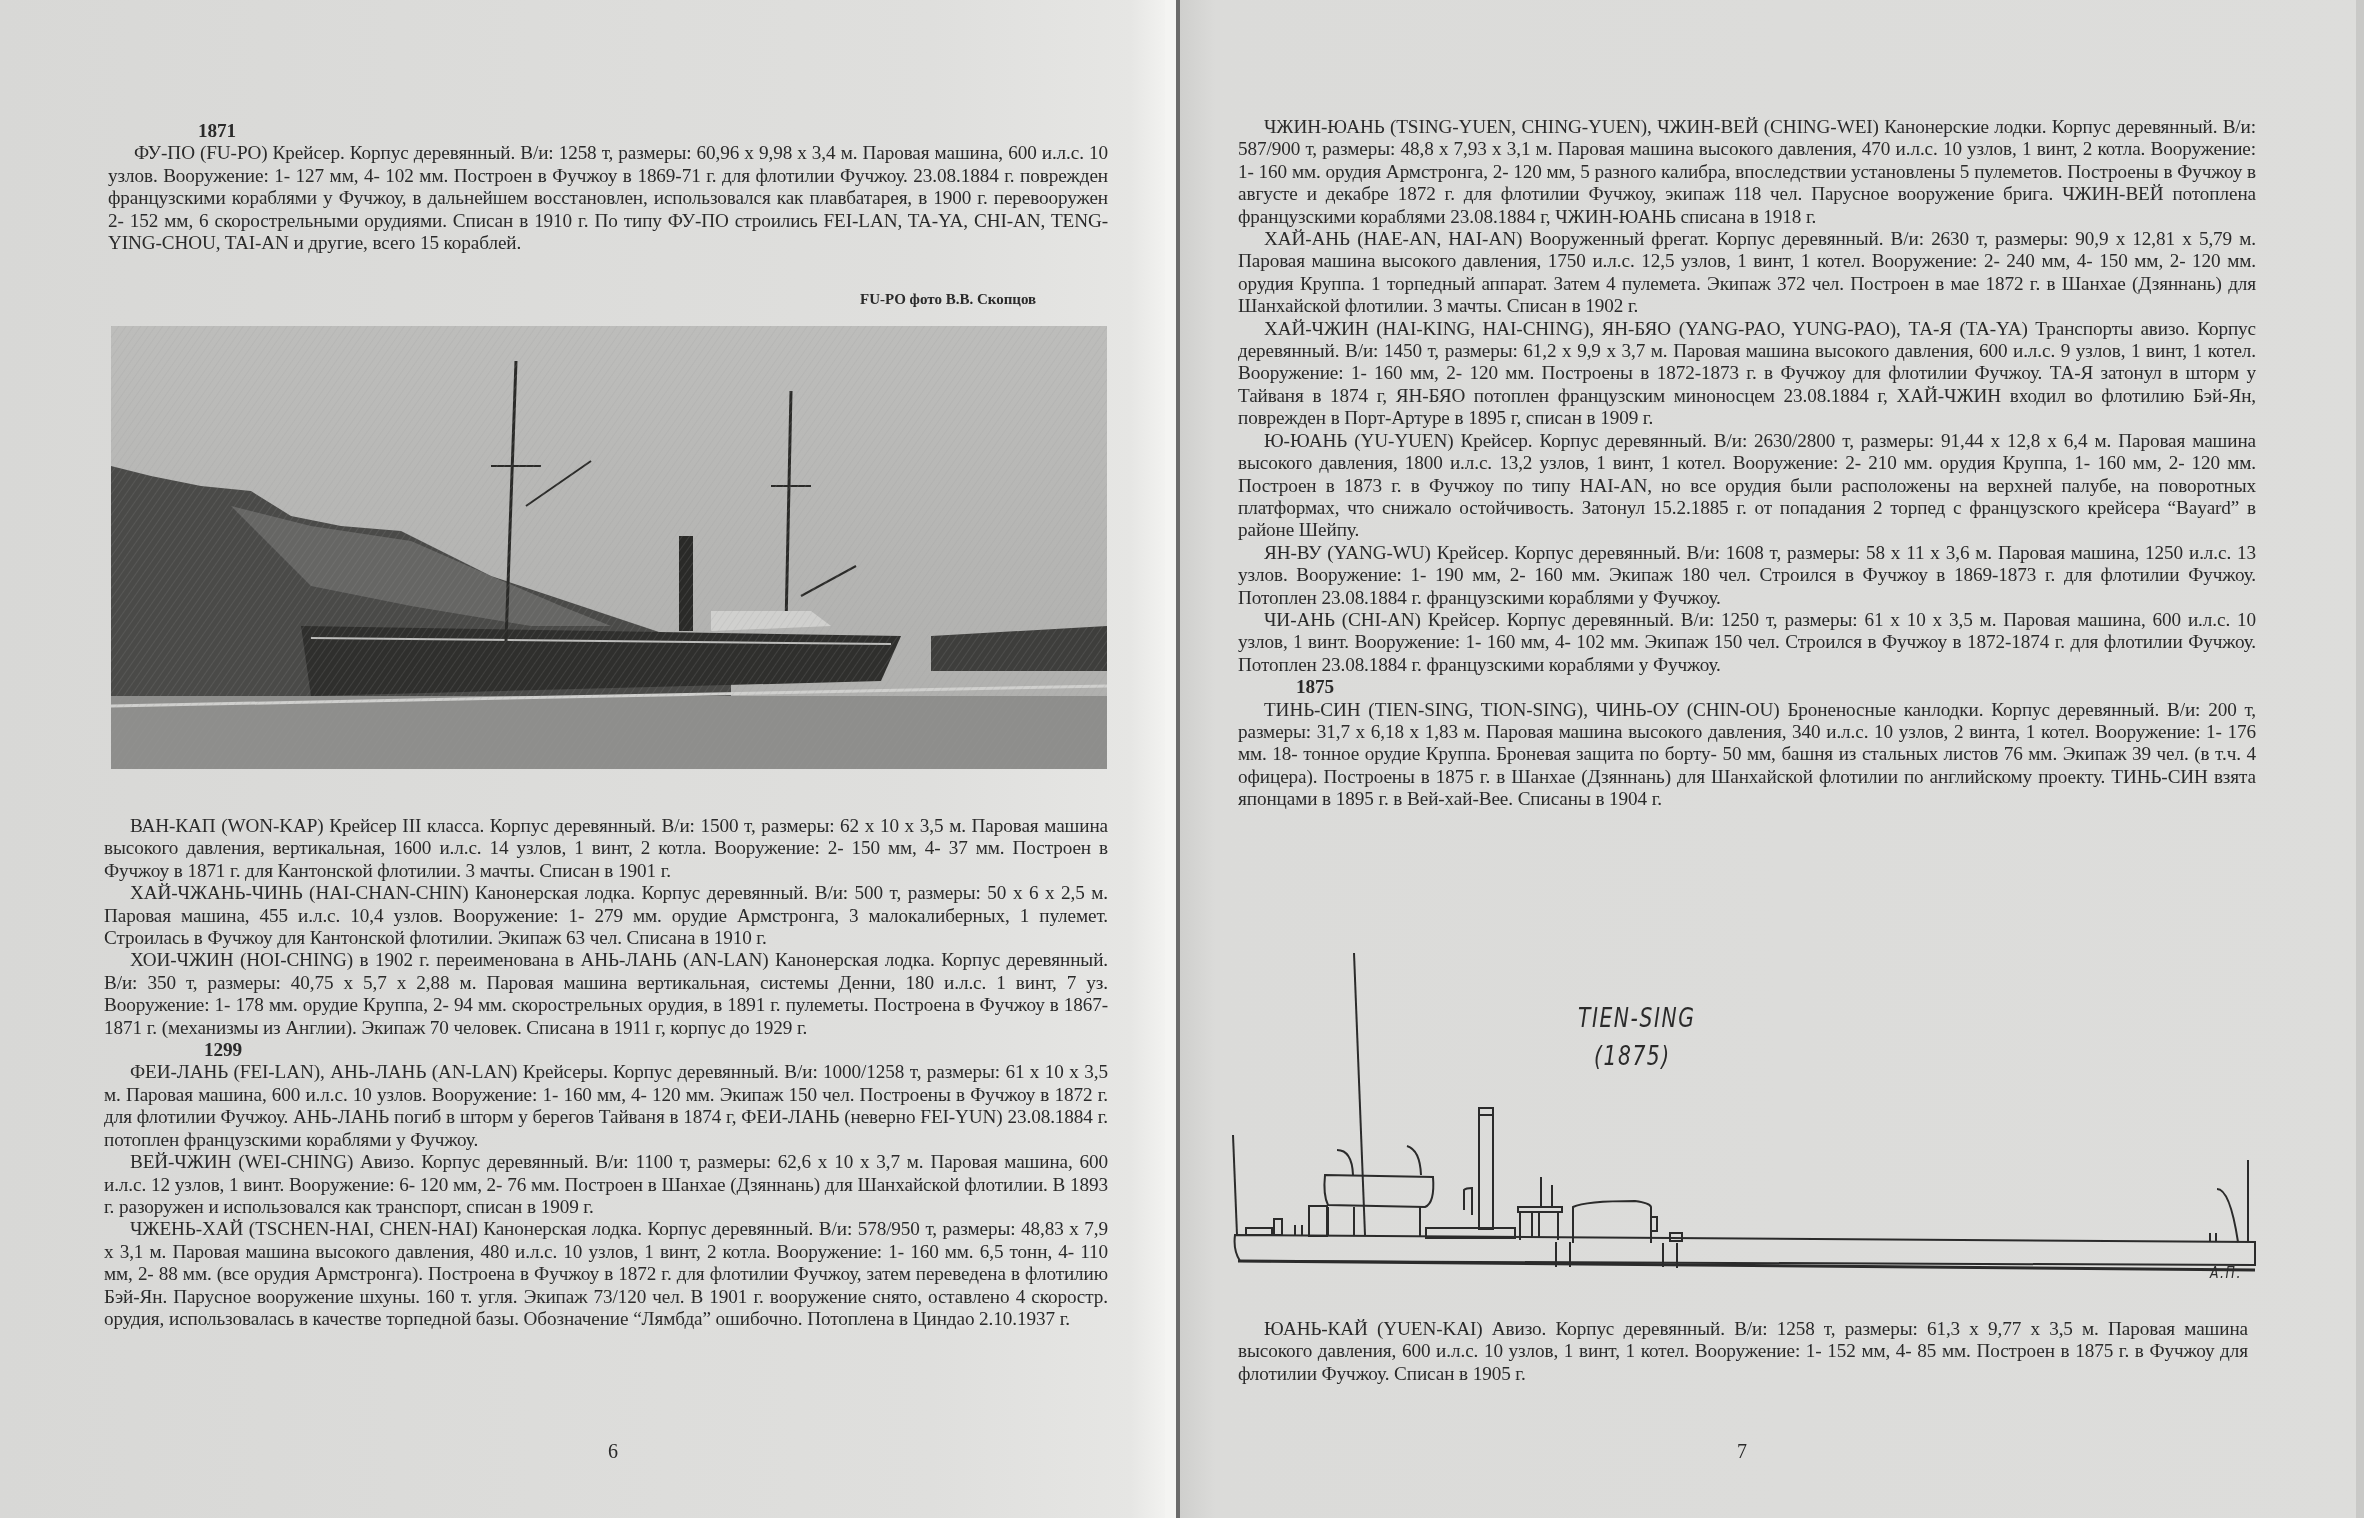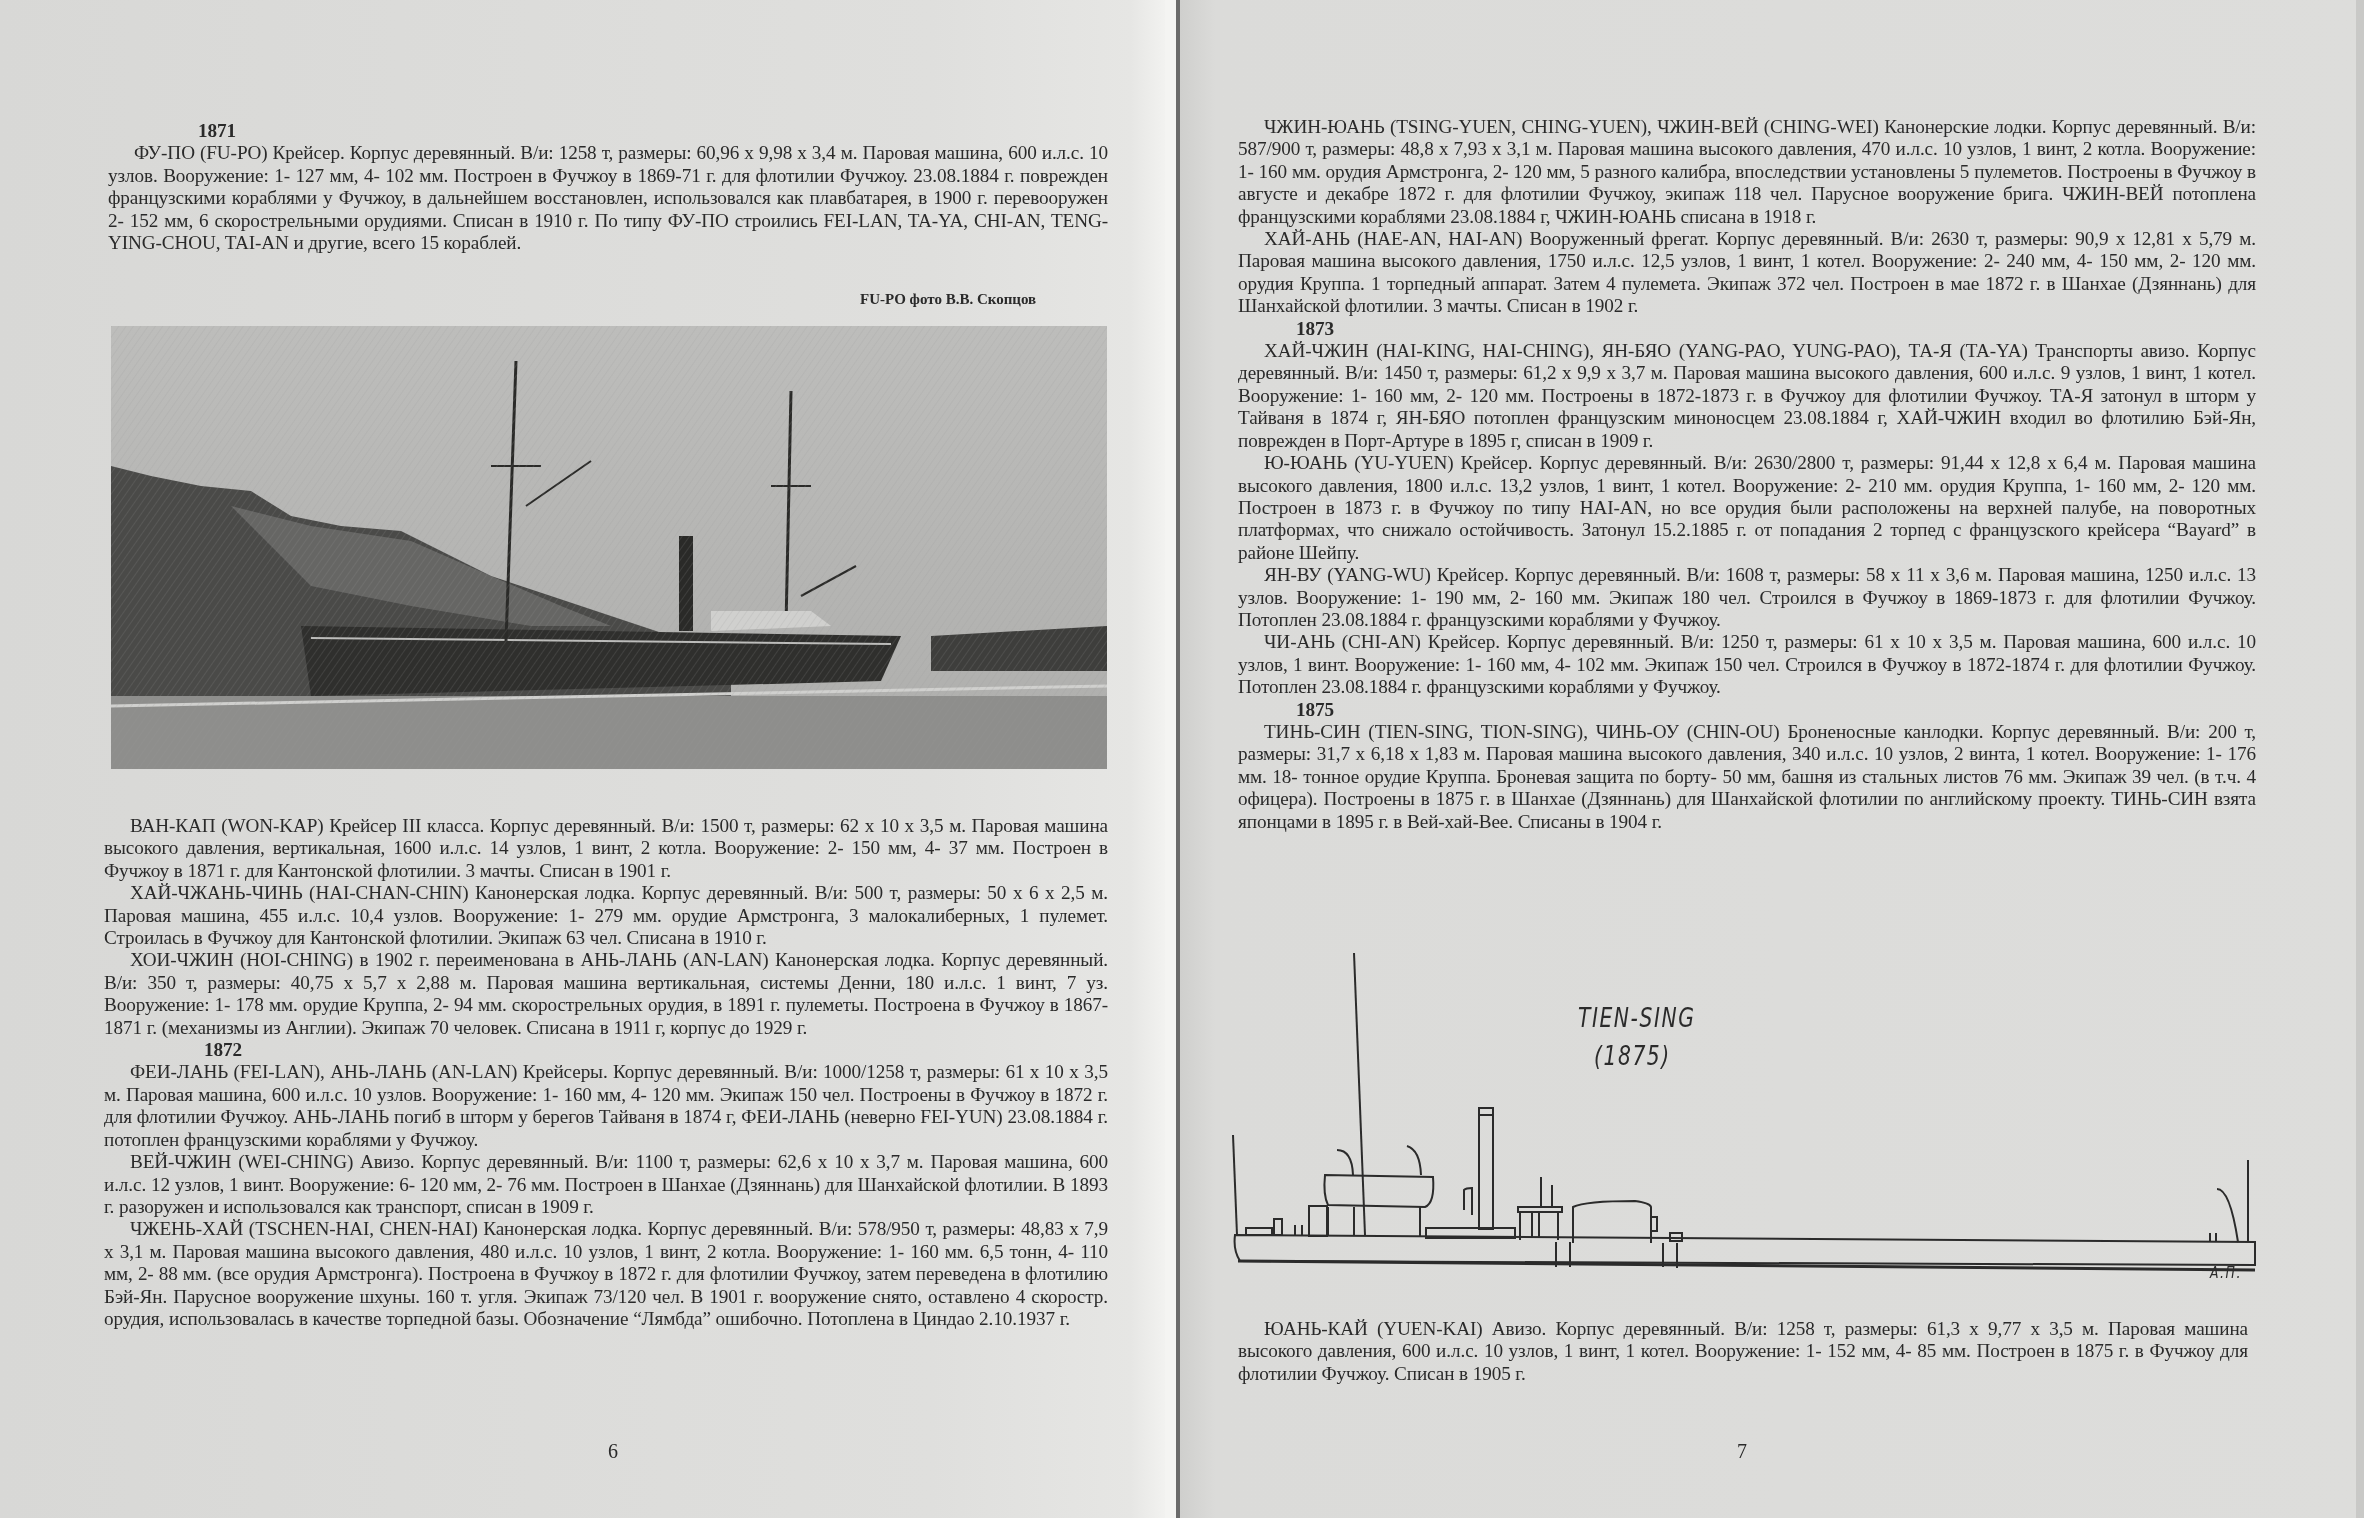--- a/index.html
+++ b/index.html
@@ -100,32 +100,31 @@
     <rect x="0" y="370" width="996" height="73" fill="#8e8e8c"></rect>
     <path d="M0,380 L996,360" stroke="#d0d0ce" stroke-width="3"></path>
     <rect width="996" height="443" fill="url(#scan)"></rect>
   </svg>
 </div>
 
 <div class="text" style="left:104px; top:815px; width:1004px;">
   <p>ВАН-КАП (WON-KAP) Крейсер III класса. Корпус деревянный. В/и: 1500 т, размеры: 62 х 10 х 3,5 м. Паровая машина высокого давления, вертикальная, 1600 и.л.с. 14 узлов, 1 винт, 2 котла. Вооружение: 2- 150 мм, 4- 37 мм. Построен в Фучжоу в 1871 г. для Кантонской флотилии. 3 мачты. Списан в 1901 г.</p>
   <p>ХАЙ-ЧЖАНЬ-ЧИНЬ (HAI-CHAN-CHIN) Канонерская лодка. Корпус деревянный. В/и: 500 т, размеры: 50 х 6 х 2,5 м. Паровая машина, 455 и.л.с. 10,4 узлов. Вооружение: 1- 279 мм. орудие Армстронга, 3 малокалиберных, 1 пулемет. Строилась в Фучжоу для Кантонской флотилии. Экипаж 63 чел. Списана в 1910 г.</p>
   <p>ХОИ-ЧЖИН (HOI-CHING) в 1902 г. переименована в АНЬ-ЛАНЬ (AN-LAN) Канонерская лодка. Корпус деревянный. В/и: 350 т, размеры: 40,75 х 5,7 х 2,88 м. Паровая машина вертикальная, системы Денни, 180 и.л.с. 1 винт, 7 уз. Вооружение: 1- 178 мм. орудие Круппа, 2- 94 мм. скорострельных орудия, в 1891 г. пулеметы. Построена в Фучжоу в 1867-1871 г. (механизмы из Англии). Экипаж 70 человек. Списана в 1911 г, корпус до 1929 г.</p>
-  <p class="year" style="padding-left:100px;">1872</p>
+  <p class="year" style="padding-left:100px;">1299</p>
   <p>ФЕИ-ЛАНЬ (FEI-LAN), АНЬ-ЛАНЬ (AN-LAN) Крейсеры. Корпус деревянный. В/и: 1000/1258 т, размеры: 61 х 10 х 3,5 м. Паровая машина, 600 и.л.с. 10 узлов. Вооружение: 1- 160 мм, 4- 120 мм. Экипаж 150 чел. Построены в Фучжоу в 1872 г. для флотилии Фучжоу. АНЬ-ЛАНЬ погиб в шторм у берегов Тайваня в 1874 г, ФЕИ-ЛАНЬ (неверно FEI-YUN) 23.08.1884 г. потоплен французскими кораблями у Фучжоу.</p>
   <p>ВЕЙ-ЧЖИН (WEI-CHING) Авизо. Корпус деревянный. В/и: 1100 т, размеры: 62,6 х 10 х 3,7 м. Паровая машина, 600 и.л.с. 12 узлов, 1 винт. Вооружение: 6- 120 мм, 2- 76 мм. Построен в Шанхае (Дзяннань) для Шанхайской флотилии. В 1893 г. разоружен и использовался как транспорт, списан в 1909 г.</p>
   <p>ЧЖЕНЬ-ХАЙ (TSCHEN-HAI, CHEN-HAI) Канонерская лодка. Корпус деревянный. В/и: 578/950 т, размеры: 48,83 х 7,9 х 3,1 м. Паровая машина высокого давления, 480 и.л.с. 10 узлов, 1 винт, 2 котла. Вооружение: 1- 160 мм. 6,5 тонн, 4- 110 мм, 2- 88 мм. (все орудия Армстронга). Построена в Фучжоу в 1872 г. для флотилии Фучжоу, затем переведена в флотилию Бэй-Ян. Парусное вооружение шхуны. 160 т. угля. Экипаж 73/120 чел. В 1901 г. вооружение снято, оставлено 4 скоростр. орудия, использовалась в качестве торпедной базы. Обозначение “Лямбда” ошибочно. Потоплена в Циндао 2.10.1937 г.</p>
 </div>
 
 <div class="pagenum" style="left:608px;">6</div>
 
 <div class="text" style="left:1238px; top:116px; width:1018px;">
   <p>ЧЖИН-ЮАНЬ (TSING-YUEN, CHING-YUEN), ЧЖИН-ВЕЙ (CHING-WEI) Канонерские лодки. Корпус деревянный. В/и: 587/900 т, размеры: 48,8 х 7,93 х 3,1 м. Паровая машина высокого давления, 470 и.л.с. 10 узлов, 1 винт, 2 котла. Вооружение: 1- 160 мм. орудия Армстронга, 2- 120 мм, 5 разного калибра, впоследствии установлены 5 пулеметов. Построены в Фучжоу в августе и декабре 1872 г. для флотилии Фучжоу, экипаж 118 чел. Парусное вооружение брига. ЧЖИН-ВЕЙ потоплена французскими кораблями 23.08.1884 г, ЧЖИН-ЮАНЬ списана в 1918 г.</p>
   <p>ХАЙ-АНЬ (HAE-AN, HAI-AN) Вооруженный фрегат. Корпус деревянный. В/и: 2630 т, размеры: 90,9 х 12,81 х 5,79 м. Паровая машина высокого давления, 1750 и.л.с. 12,5 узлов, 1 винт, 1 котел. Вооружение: 2- 240 мм, 4- 150 мм, 2- 120 мм. орудия Круппа. 1 торпедный аппарат. Затем 4 пулемета. Экипаж 372 чел. Построен в мае 1872 г. в Шанхае (Дзяннань) для Шанхайской флотилии. 3 мачты. Списан в 1902 г.</p>
-  <p class="year" style="padding-left:58px;">1873</p>
   <p>ХАЙ-ЧЖИН (HAI-KING, HAI-CHING), ЯН-БЯО (YANG-PAO, YUNG-PAO), ТА-Я (TA-YA) Транспорты авизо. Корпус деревянный. В/и: 1450 т, размеры: 61,2 х 9,9 х 3,7 м. Паровая машина высокого давления, 600 и.л.с. 9 узлов, 1 винт, 1 котел. Вооружение: 1- 160 мм, 2- 120 мм. Построены в 1872-1873 г. в Фучжоу для флотилии Фучжоу. ТА-Я затонул в шторм у Тайваня в 1874 г, ЯН-БЯО потоплен французским миноносцем 23.08.1884 г, ХАЙ-ЧЖИН входил во флотилию Бэй-Ян, поврежден в Порт-Артуре в 1895 г, списан в 1909 г.</p>
   <p>Ю-ЮАНЬ (YU-YUEN) Крейсер. Корпус деревянный. В/и: 2630/2800 т, размеры: 91,44 х 12,8 х 6,4 м. Паровая машина высокого давления, 1800 и.л.с. 13,2 узлов, 1 винт, 1 котел. Вооружение: 2- 210 мм. орудия Круппа, 1- 160 мм, 2- 120 мм. Построен в 1873 г. в Фучжоу по типу HAI-AN, но все орудия были расположены на верхней палубе, на поворотных платформах, что снижало остойчивость. Затонул 15.2.1885 г. от попадания 2 торпед с французского крейсера “Bayard” в районе Шейпу.</p>
   <p>ЯН-ВУ (YANG-WU) Крейсер. Корпус деревянный. В/и: 1608 т, размеры: 58 х 11 х 3,6 м. Паровая машина, 1250 и.л.с. 13 узлов. Вооружение: 1- 190 мм, 2- 160 мм. Экипаж 180 чел. Строился в Фучжоу в 1869-1873 г. для флотилии Фучжоу. Потоплен 23.08.1884 г. французскими кораблями у Фучжоу.</p>
   <p>ЧИ-АНЬ (CHI-AN) Крейсер. Корпус деревянный. В/и: 1250 т, размеры: 61 х 10 х 3,5 м. Паровая машина, 600 и.л.с. 10 узлов, 1 винт. Вооружение: 1- 160 мм, 4- 102 мм. Экипаж 150 чел. Строился в Фучжоу в 1872-1874 г. для флотилии Фучжоу. Потоплен 23.08.1884 г. французскими кораблями у Фучжоу.</p>
   <p class="year" style="padding-left:58px;">1875</p>
   <p>ТИНЬ-СИН (TIEN-SING, TION-SING), ЧИНЬ-ОУ (CHIN-OU) Броненосные канлодки. Корпус деревянный. В/и: 200 т, размеры: 31,7 х 6,18 х 1,83 м. Паровая машина высокого давления, 340 и.л.с. 10 узлов, 2 винта, 1 котел. Вооружение: 1- 176 мм. 18- тонное орудие Круппа. Броневая защита по борту- 50 мм, башня из стальных листов 76 мм. Экипаж 39 чел. (в т.ч. 4 офицера). Построены в 1875 г. в Шанхае (Дзяннань) для Шанхайской флотилии по английскому проекту. ТИНЬ-СИН взята японцами в 1895 г. в Вей-хай-Вее. Списаны в 1904 г.</p>
 </div>
 
 <div class="drawing">
   <div class="draw-title" style="left:348px; top:58px;">TIEN-SING</div>

